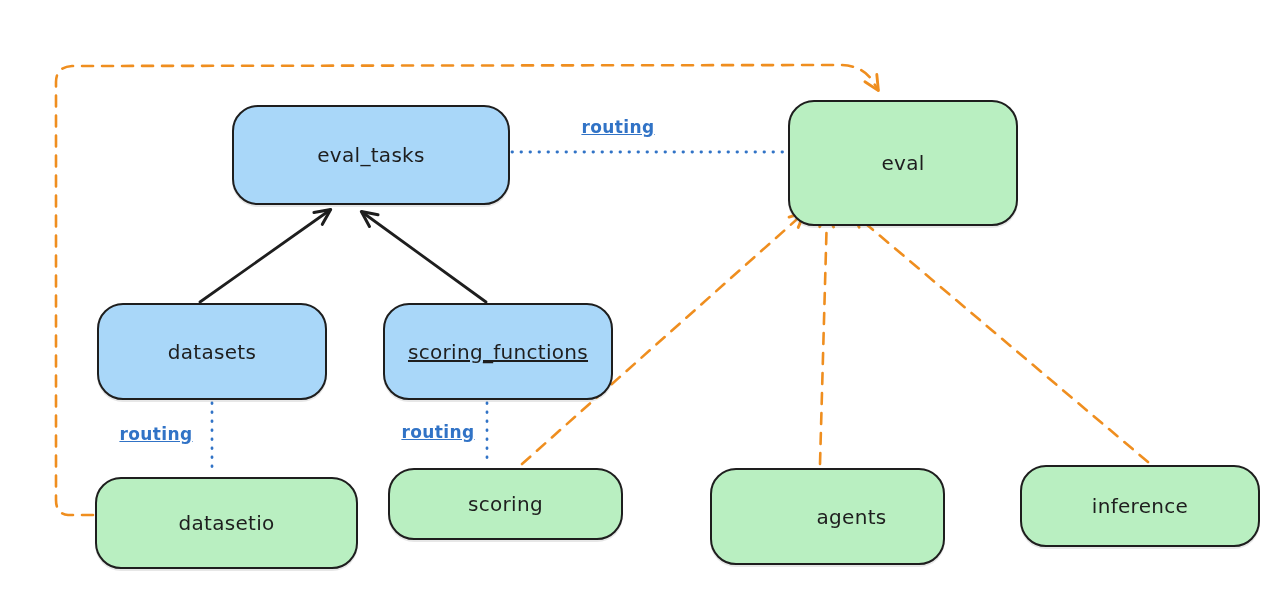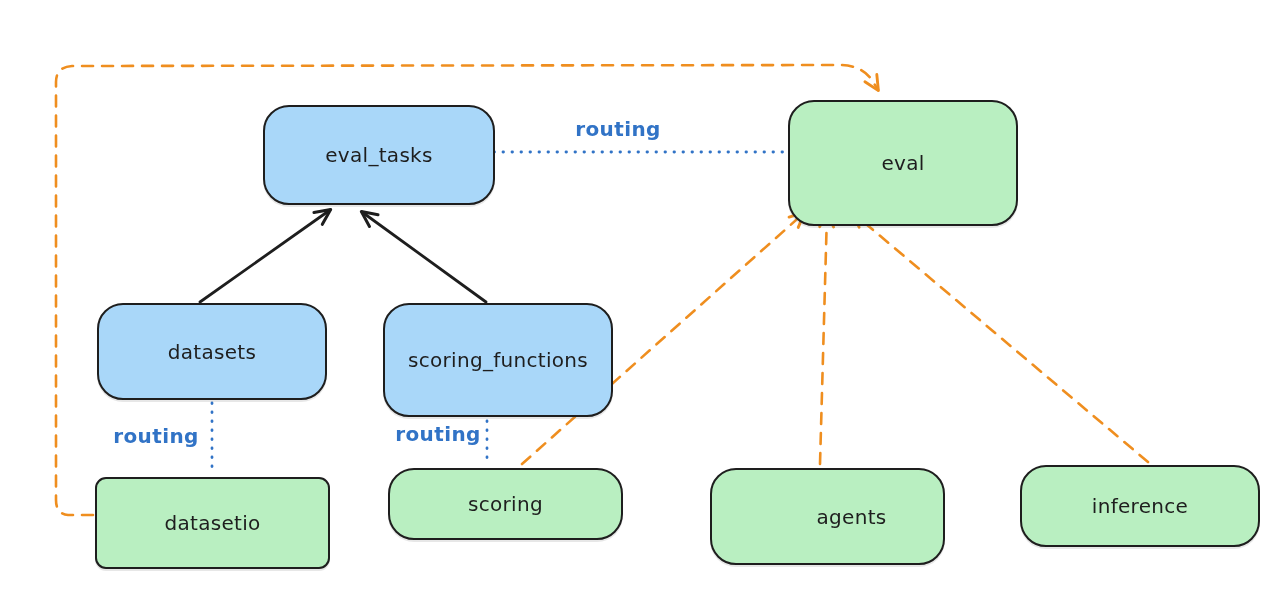--- a/index.html
+++ b/index.html
@@ -36,23 +36,24 @@
     letter-spacing:0.3px;
     box-sizing:border-box;
     box-shadow:0 2px 0 rgba(120,120,120,0.18);
   }
   .node.blue{background:var(--node-fill-blue);}
   .node.green{background:var(--node-fill-green);}
   .edge-label{
     position:absolute;
     color:var(--routing-blue);
     font-weight:600;
-    font-size:20px;
+    font-size:17px;
     letter-spacing:0.4px;
     text-align:center;
+    text-decoration:underline;
   }
 </style>
 </head>
 <body>
 
 <div class="stage">
 
   <svg class="edges" viewBox="0 0 1280 596" xmlns="http://www.w3.org/2000/svg">
     <defs>
       <marker id="ah-black" viewBox="0 0 10 10" refX="8.2" refY="5" markerWidth="7.2" markerHeight="7.2" orient="auto">
@@ -69,33 +70,33 @@
     <path class="edge-blue-dotted" d="M 467 152 L 786 152"></path>
     <path class="edge-blue-dotted" d="M 212 403 L 212 474"></path>
     <path class="edge-blue-dotted" d="M 487 403 L 487 465"></path>
 
     <path class="edge-orange-dashed" d="M 93 515 L 68 515 Q 56 514 56 500 L 56 82 Q 56 67 72 66 L 842 65 Q 862 66 872 80 L 878 90" marker-end="url(#ah-orange)"></path>
     <path class="edge-orange-dashed" d="M 522 464 L 804 213" marker-end="url(#ah-orange)"></path>
     <path class="edge-orange-dashed" d="M 820 464 L 827 213" marker-end="url(#ah-orange)"></path>
     <path class="edge-orange-dashed" d="M 1148 462 L 853 213" marker-end="url(#ah-orange)"></path>
   </svg>
 
-  <div class="node blue" style="left:232px;top:105px;width:232px;height:100px;margin-left:31px;">
+  <div class="node blue" style="left:232px;top:105px;width:278px;height:100px;">
     <span>eval_tasks</span>
   </div>
   <div class="node green" style="left:788px;top:100px;width:230px;height:126px;">
     <span>eval</span>
   </div>
   <div class="node blue" style="left:97px;top:303px;width:230px;height:97px;">
     <span>datasets</span>
   </div>
-  <div class="node blue" style="left:383px;top:303px;width:230px;height:114px;">
+  <div class="node blue" style="left:383px;top:303px;width:230px;height:97px;text-decoration:underline;">
     <span>scoring_functions</span>
   </div>
-  <div class="node green" style="left:95px;top:477px;width:235px;height:92px;border-radius:11px;">
+  <div class="node green" style="left:95px;top:477px;width:263px;height:92px;">
     <span>datasetio</span>
   </div>
   <div class="node green" style="left:388px;top:468px;width:235px;height:72px;">
     <span>scoring</span>
   </div>
   <div class="node green" style="left:710px;top:468px;width:235px;height:97px;padding-left:48px;">
     <span>agents</span>
   </div>
   <div class="node green" style="left:1020px;top:465px;width:240px;height:82px;">
     <span>inference</span>

